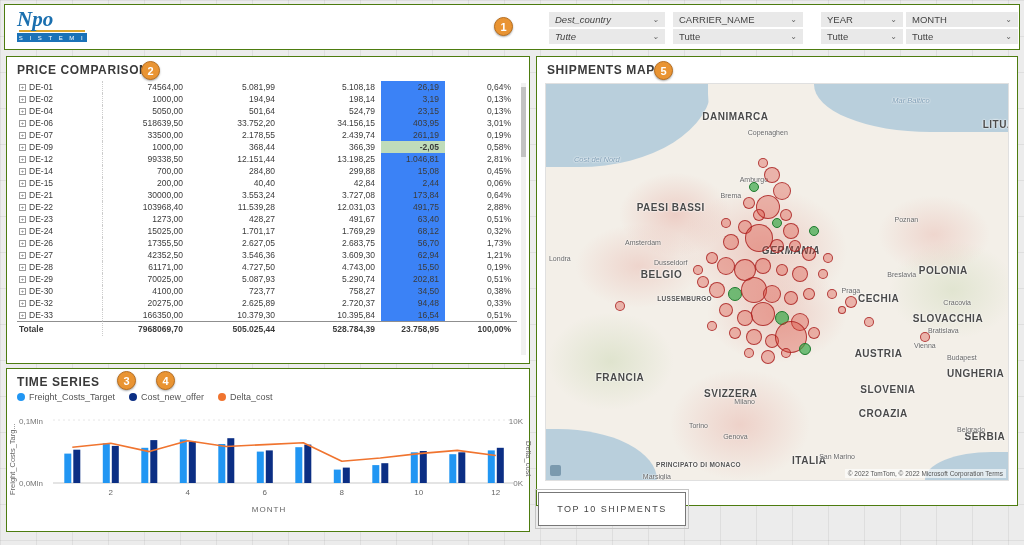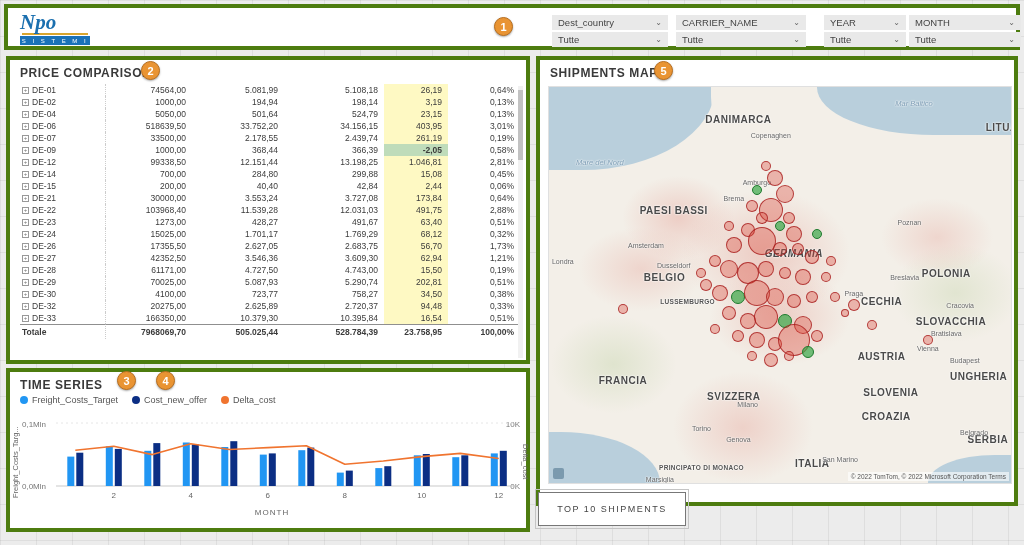--- a/index.html
+++ b/index.html
@@ -4,52 +4,52 @@
 <style>
   *{margin:0;padding:0;box-sizing:border-box;}
   html,body{width:1024px;height:545px;}
   body{
     font-family:"Liberation Sans",sans-serif;color:#333;position:relative;overflow:hidden;
     background-color:#ececec;
     background-image:linear-gradient(to right, rgba(0,0,0,0.06) 1px, transparent 1px),
                      linear-gradient(to bottom, rgba(0,0,0,0.06) 1px, transparent 1px);
     background-size:36px 36px;
   }
-  .card{position:absolute;background:#fff;border:4px solid #4d7c0f;}
+  .card{position:absolute;background:#fff;border:1px solid #4d7c0f;}
   .sec-title{position:absolute;left:10px;top:6px;font-size:12px;font-weight:bold;color:#3a3a3a;letter-spacing:0.6px;}
 
   
   .topbar{left:4px;top:4px;width:1016px;height:46px;}
   .logo{position:absolute;left:12px;top:4px;width:90px;}
   .logo-npo{font-family:"Liberation Serif",serif;font-style:italic;font-weight:bold;font-size:21px;color:#1a6faf;line-height:21px;}
   .logo-gold{width:66px;height:2px;background:#d9a62e;margin:0 0 1px 2px;}
   .logo-bar{width:70px;background:#1a72b8;color:#fff;font-size:6px;letter-spacing:2.5px;text-align:center;padding:1.5px 0 1px 0;}
   .slicer{position:absolute;top:7px;font-size:9.5px;color:#444;}
   .srow{background:#e9e9e9;height:15px;display:flex;align-items:center;justify-content:space-between;padding:0 6px;margin-bottom:2px;}
   .srow .chev{font-size:8px;color:#666;line-height:8px;}
-  .s1{left:544px;width:116px;}
+  .s1{left:544px;width:116px;font-style:italic;}
   .s2{left:668px;width:130px;}
   .s3{left:816px;width:82px;}
   .s4{left:901px;width:112px;}
 
   
   .badge{position:absolute;width:19px;height:19px;border-radius:50%;background:#e99433;border:1px solid #b96f1f;
          color:#fff;font-size:11px;font-weight:bold;display:flex;align-items:center;justify-content:center;
          box-shadow:0 1px 2px rgba(0,0,0,0.35);z-index:50;}
   .b1{left:494px;top:17px;} .b2{left:141px;top:61px;} .b3{left:117px;top:371px;} .b4{left:156px;top:371px;} .b5{left:654px;top:61px;}
 
   
   .price-card{left:6px;top:56px;width:524px;height:308px;}
   .ptable{position:absolute;left:10px;top:24px;width:500px;}
   .prow{display:grid;grid-template-columns:86px 86px 92px 100px 64px 72px;}
   .prow span{display:block;text-align:right;padding-right:6px;font-size:8.5px;line-height:12px;color:#3b3b3b;white-space:nowrap;overflow:hidden;}
   .prow .route{text-align:left;padding-left:2px;border-right:1px dotted #ccc;}
   .phead span{font-size:8px;font-weight:bold;color:#444;line-height:15px;border-bottom:1px solid #b5b5b5;}
   .exp{display:inline-block;width:7px;height:7px;border:1px solid #999;color:#777;font-size:6px;line-height:5px;text-align:center;margin-right:3px;vertical-align:1px;font-style:normal;}
-  .delta-cell{background:#fef9c3;}
+  .delta-cell{background:#3b82f6;}
   .delta-neg{background:#bfdcba;font-weight:bold;}
   .total span{font-weight:bold;border-top:1px solid #8f8f8f;line-height:14px;}
   .sort{font-size:5px;color:#333;margin-left:2px;}
   .vscroll{position:absolute;right:3px;top:26px;width:5px;height:272px;background:#f1f1f1;}
   .vscroll .thumb{position:absolute;top:4px;left:0;width:5px;height:70px;background:#c2c2c2;}
 
   
   .time-card{left:6px;top:368px;width:524px;height:164px;}
   .legend{position:absolute;left:10px;top:23px;display:flex;gap:14px;font-size:9px;color:#555;align-items:flex-start;}
   .litem{display:flex;align-items:center;gap:4px;}
@@ -399,21 +399,21 @@
   <div class="sec-title">SHIPMENTS MAP</div>
   <div class="map-canvas">
     <div class="sea sea-north"></div>
     <div class="sea sea-baltic"></div>
     <div class="land-dk"></div>
     <div class="sea sea-med"></div>
     <div class="sea sea-adriatic"></div>
     <div class="bing-logo"></div>
     <div class="map-attr">© 2022 TomTom, © 2022 Microsoft Corporation Terms</div>
   <span class="mlabel water" style="left: 79%; top: 4%;">Mar Baltico</span>
-      <span class="mlabel water" style="left: 11%; top: 19%;">Mare del Nord</span>
+      <span class="mlabel water" style="left: 11%; top: 19%;">Cost del Nord</span>
       <span class="mlabel country" style="left: 41%; top: 8%;">DANIMARCA</span>
       <span class="mlabel country" style="left: 100%; top: 10%;">LITUANIA</span>
       <span class="mlabel country" style="left: 27%; top: 31%;">PAESI BASSI</span>
       <span class="mlabel country" style="left: 86%; top: 38%; margin-top: 36px;">POLONIA</span>
       <span class="mlabel country" style="left: 53%; top: 42%; font-style: italic;">GERMANIA</span>
       <span class="mlabel country" style="left: 25%; top: 48%;">BELGIO</span>
       <span class="mlabel country-sm" style="left: 30%; top: 54%;">LUSSEMBURGO</span>
       <span class="mlabel country" style="left: 72%; top: 54%;">CECHIA</span>
       <span class="mlabel country" style="left: 87%; top: 59%;">SLOVACCHIA</span>
       <span class="mlabel country" style="left: 72%; top: 68%;">AUSTRIA</span>

